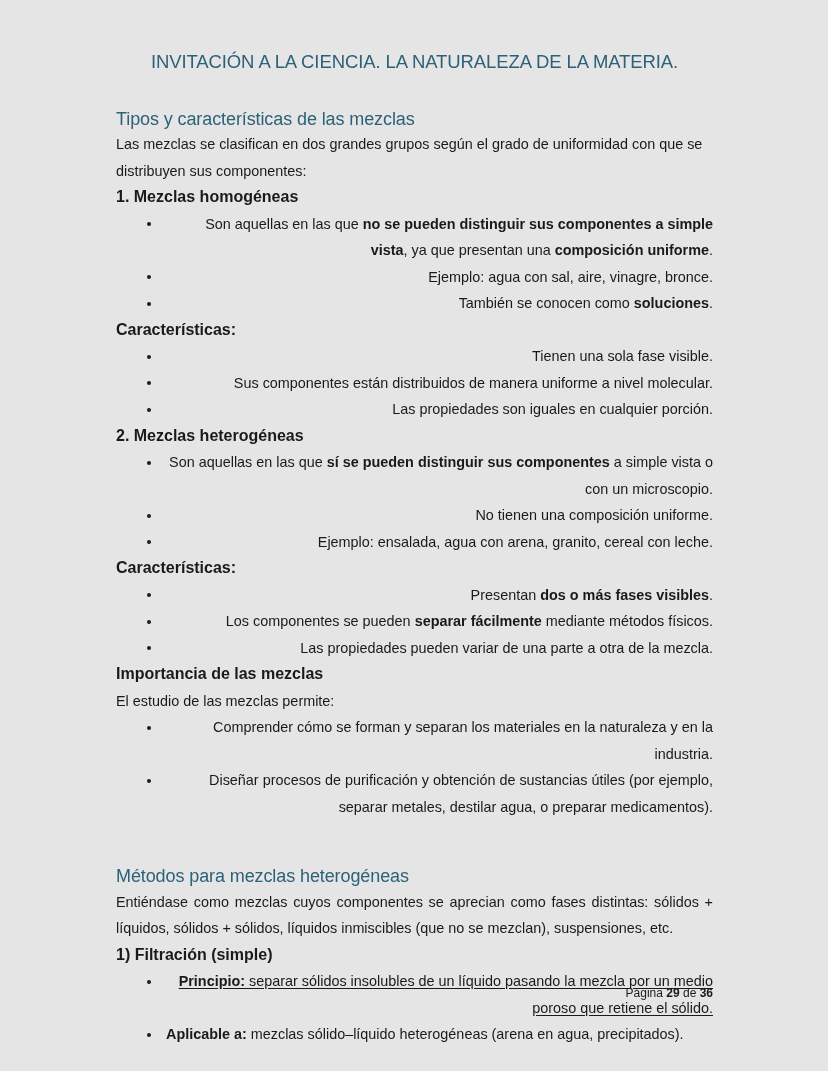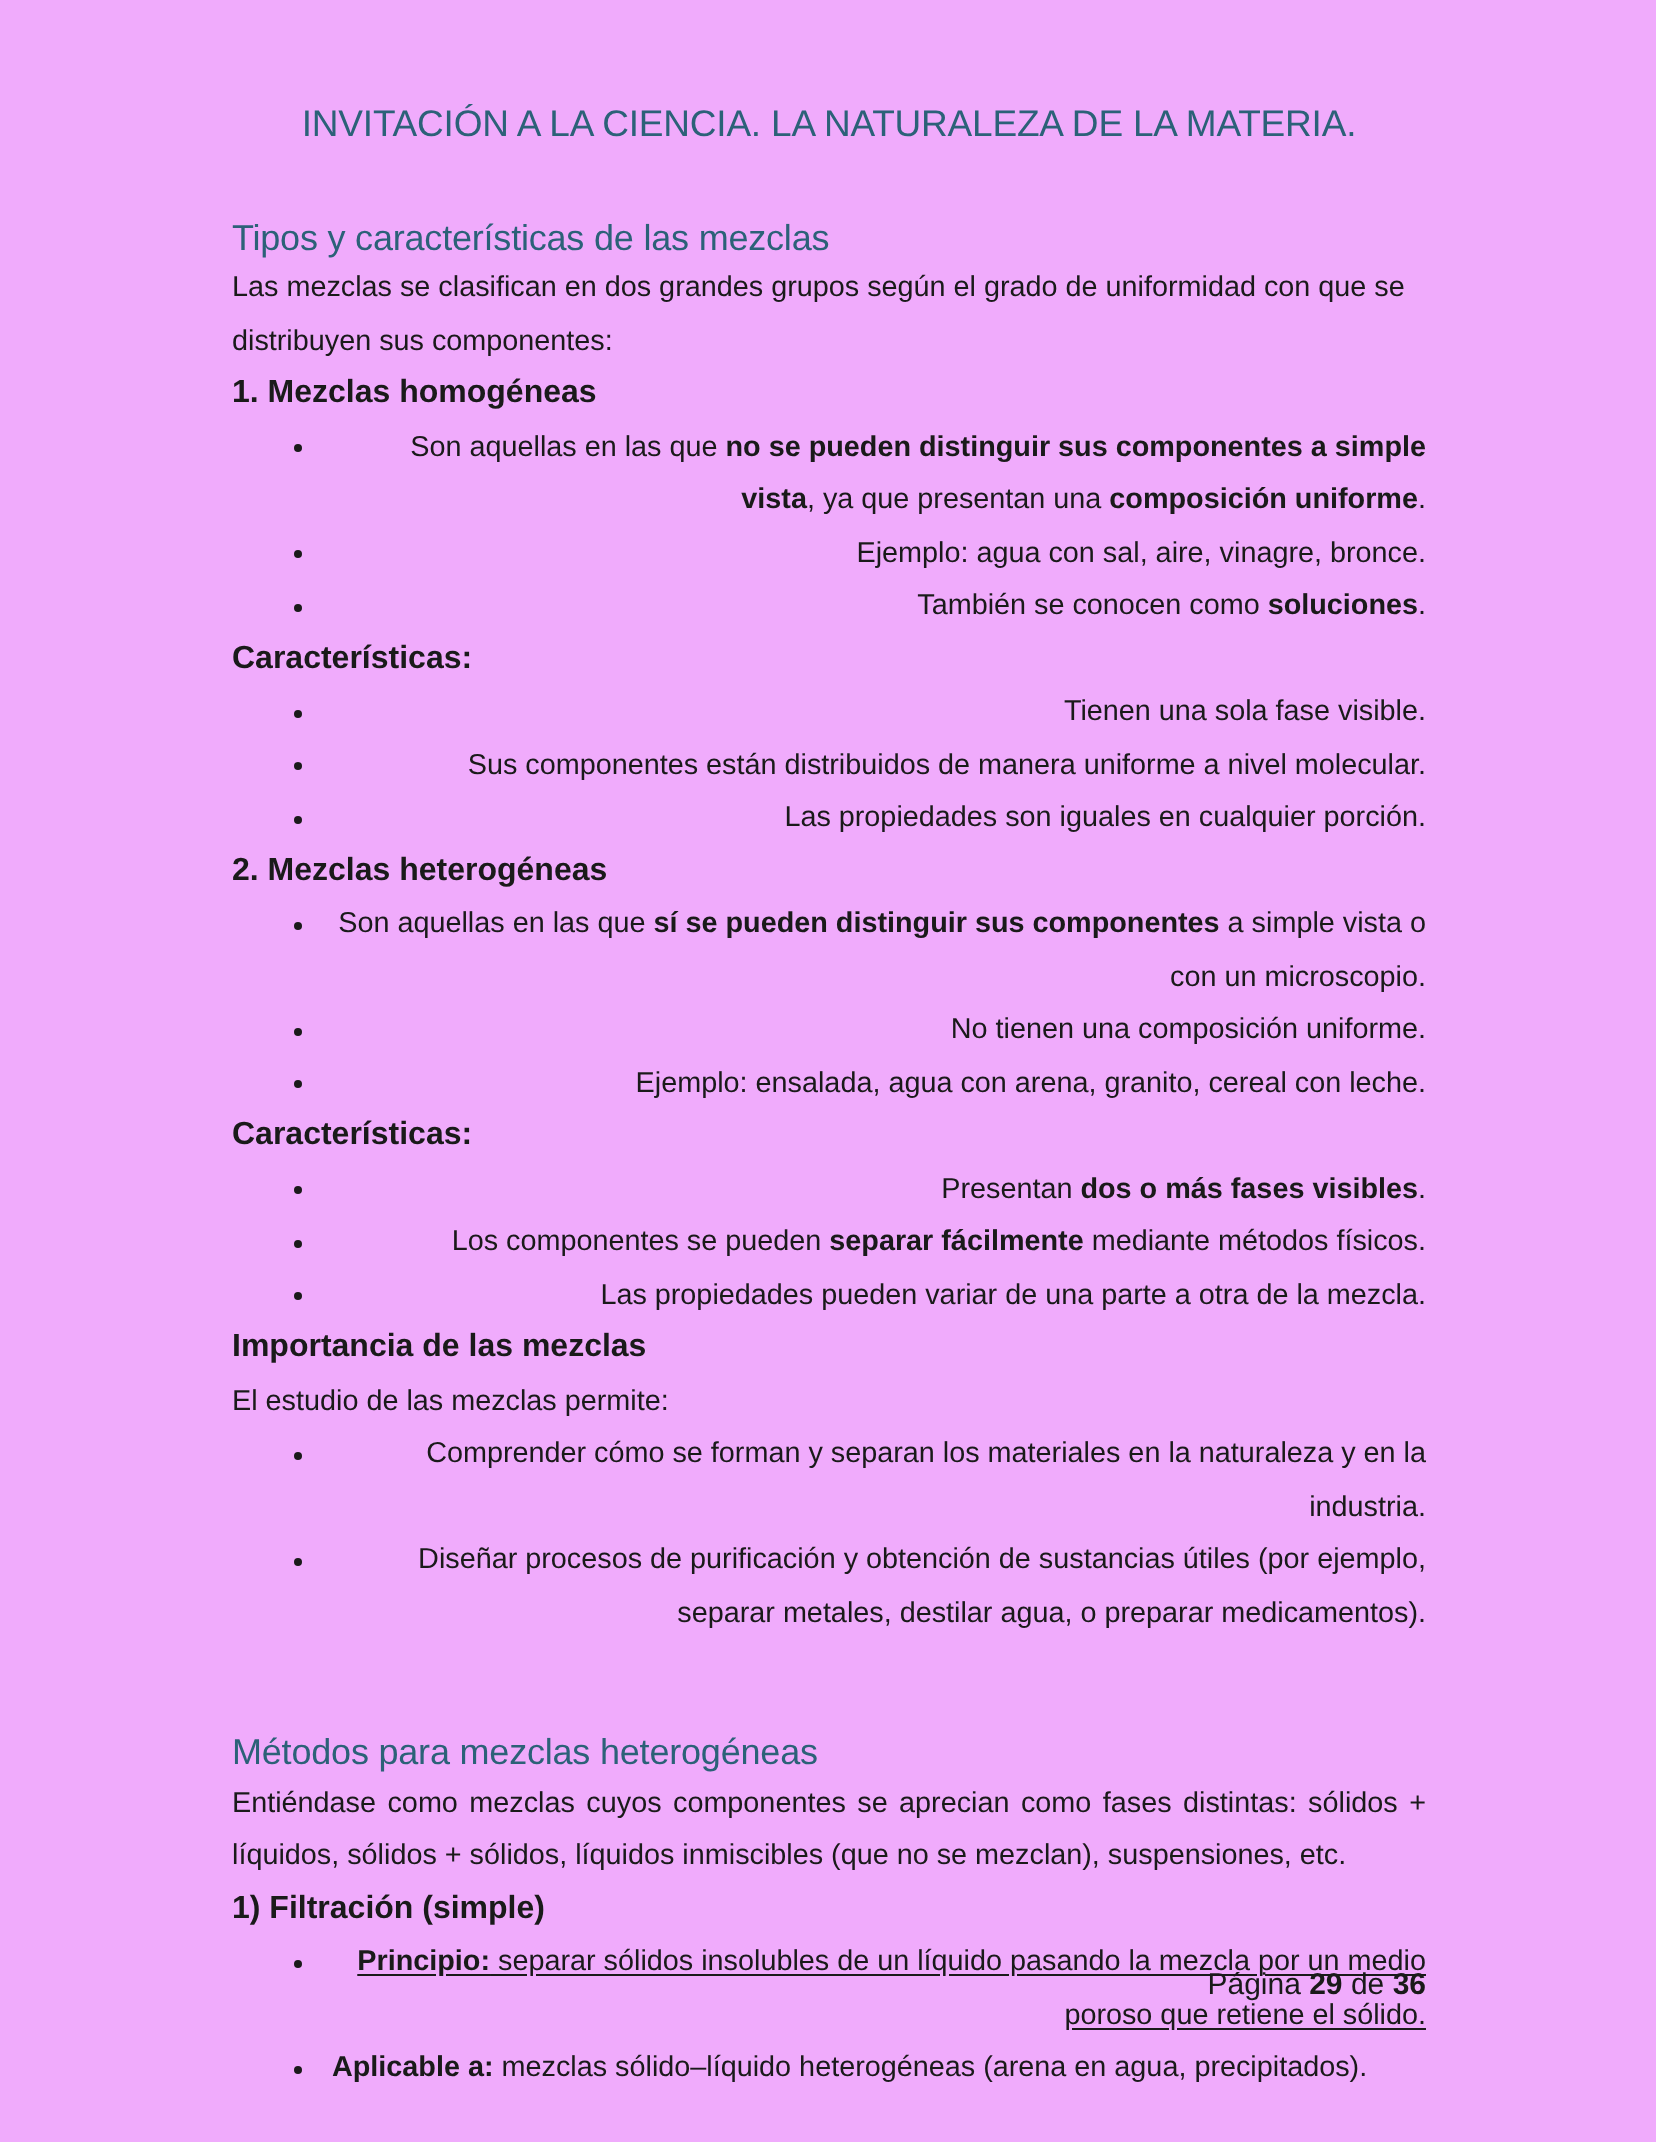--- a/index.html
+++ b/index.html
@@ -5,21 +5,21 @@
 <style>
   html, body {
     margin: 0;
     padding: 0;
     background: #ffffff;
   }
   .page {
     position: relative;
     width: 828px;
     height: 1071px;
-    background: #f0abfc;
+    background: #e5e5e5;
     font-family: "Liberation Sans", sans-serif;
     color: #1a1a1a;
     overflow: hidden;
     box-sizing: border-box;
   }
   .content {
     position: absolute;
     left: 116px;
     top: 0;
     width: 597px;
@@ -100,21 +100,21 @@
   .u-line { text-decoration: underline; text-underline-offset: 2px; }
   b, strong { font-weight: bold; }
 
   
   .footer {
     position: absolute;
     left: 116px;
     width: 597px;
     top: 983px;
     text-align: right;
-    font-size: 15px;
+    font-size: 12px;
     line-height: 20px;
     color: #1a1a1a;
   }
 </style>
 </head>
 <body>
 
 <div class="page">
   <div class="content">
 

